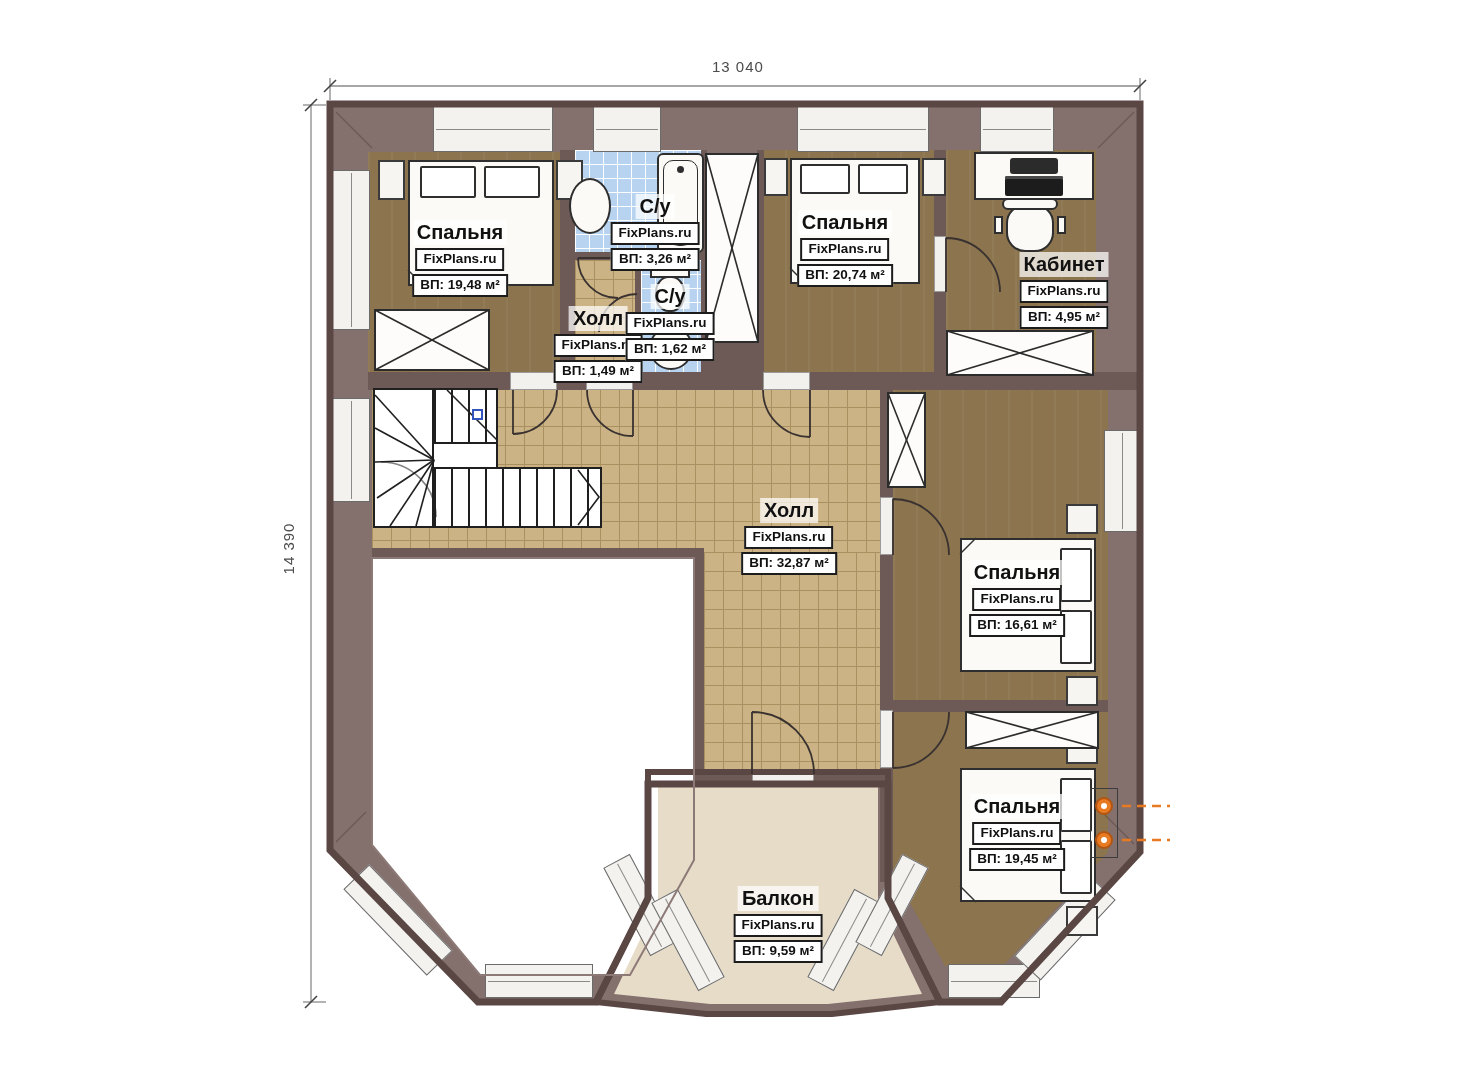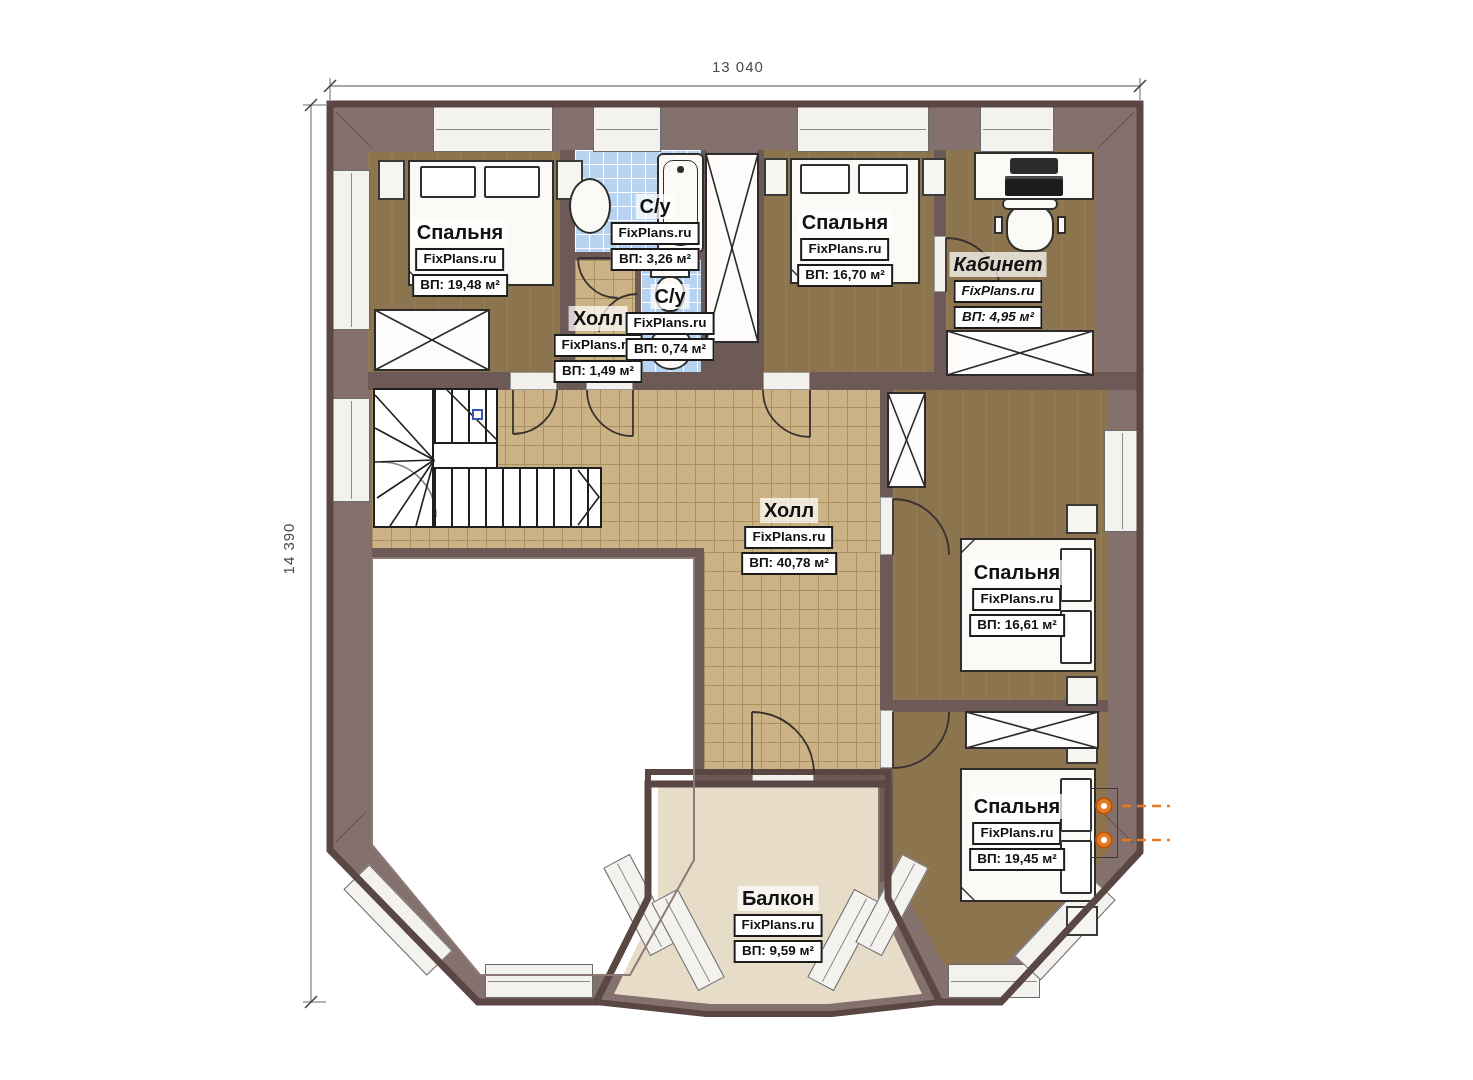--- a/index.html
+++ b/index.html
@@ -255,36 +255,36 @@
     <div class="rb">ВП: 3,26 м²</div>
   </div>
   <div class="room-label" style="left:598px;top:306px;">
     <div class="rn">Холл</div>
     <div class="rb">FixPlans.ru</div>
     <div class="rb">ВП: 1,49 м²</div>
   </div>
   <div class="room-label" style="left:670px;top:284px;">
     <div class="rn">С/у</div>
     <div class="rb">FixPlans.ru</div>
-    <div class="rb">ВП: 0,74 м²</div>
+    <div class="rb">ВП: 1,62 м²</div>
   </div>
   <div class="room-label" style="left:845px;top:210px;">
     <div class="rn">Спальня</div>
     <div class="rb">FixPlans.ru</div>
-    <div class="rb">ВП: 16,70 м²</div>
-  </div>
-  <div class="room-label" style="left:998px;top:252px;font-style:italic;">
+    <div class="rb">ВП: 20,74 м²</div>
+  </div>
+  <div class="room-label" style="left:1064px;top:252px;">
     <div class="rn">Кабинет</div>
     <div class="rb">FixPlans.ru</div>
     <div class="rb">ВП: 4,95 м²</div>
   </div>
   <div class="room-label" style="left:789px;top:498px;">
     <div class="rn">Холл</div>
     <div class="rb">FixPlans.ru</div>
-    <div class="rb">ВП: 40,78 м²</div>
+    <div class="rb">ВП: 32,87 м²</div>
   </div>
   <div class="room-label" style="left:1017px;top:560px;">
     <div class="rn">Спальня</div>
     <div class="rb">FixPlans.ru</div>
     <div class="rb">ВП: 16,61 м²</div>
   </div>
   <div class="room-label" style="left:1017px;top:794px;">
     <div class="rn">Спальня</div>
     <div class="rb">FixPlans.ru</div>
     <div class="rb">ВП: 19,45 м²</div>

